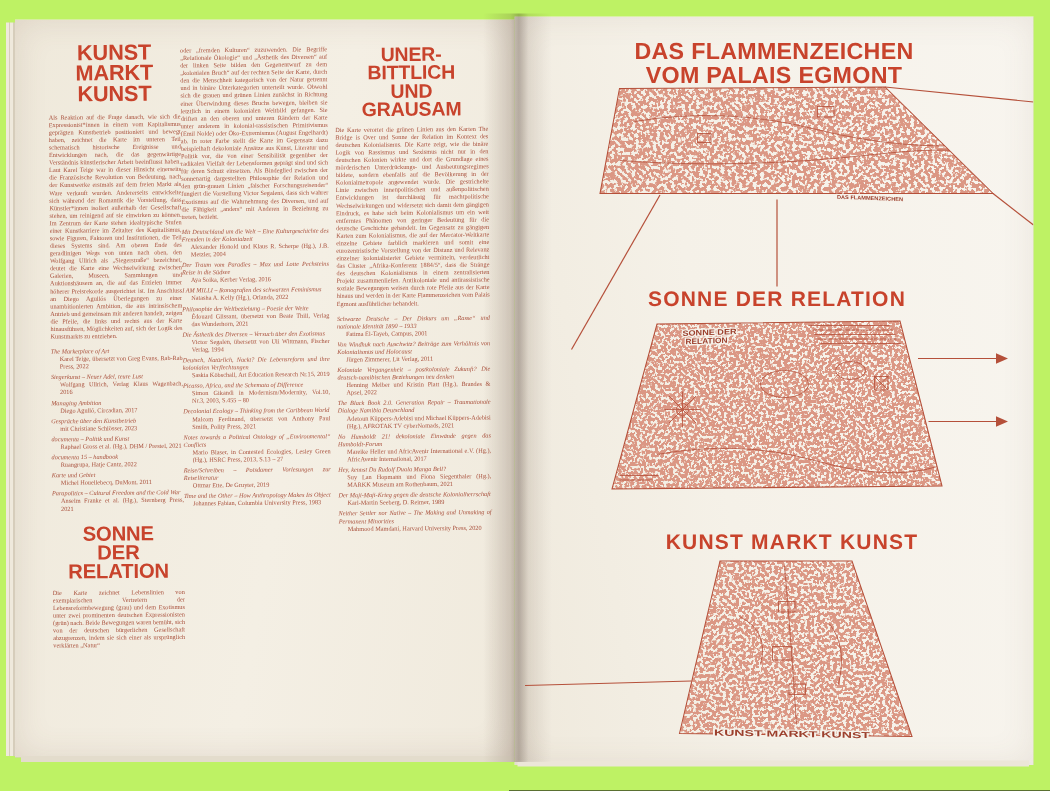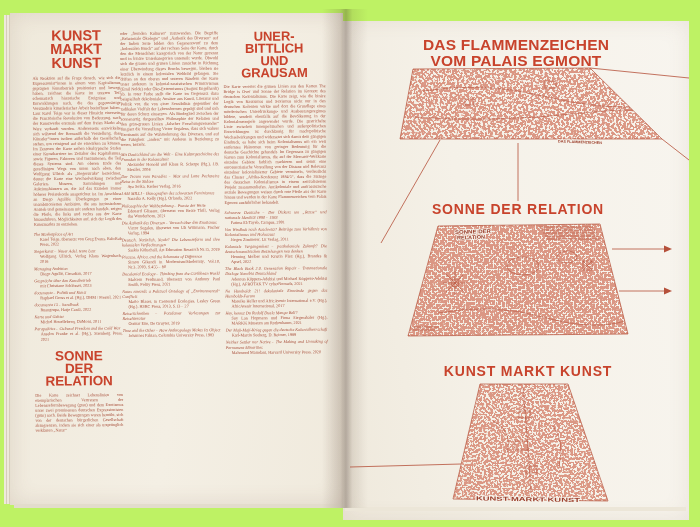--- a/index.html
+++ b/index.html
@@ -3,21 +3,21 @@
 <meta charset="utf-8">
 <style>
   html,body{margin:0;padding:0;background:#0d0c0a;}
   .photo{position:relative;width:700px;height:527px;background:#bef264;overflow:hidden;
          font-family:"Liberation Serif",serif;}
   
   .page{position:absolute;overflow:hidden;}
   .page-left{left:10px;top:13px;width:333px;height:492px;
      background:linear-gradient(100deg,#efe9db 0%,#f4efe4 55%,#f0eadd 100%);
      box-shadow:inset 0 0 22px rgba(110,80,55,.14);}
-  .page-right{left:343px;top:21px;width:346px;height:499px;
+  .page-right{left:343px;top:11px;width:346px;height:499px;
      background:linear-gradient(260deg,#f8f5ef 0%,#f5f1e8 60%,#efe9dc 100%);
      box-shadow:inset 0 0 22px rgba(110,80,55,.10);}
   .fold{position:absolute;left:322px;top:9px;width:46px;height:499px;pointer-events:none;
      background:linear-gradient(90deg,rgba(70,45,30,0) 0%,rgba(70,45,30,.16) 40%,rgba(55,35,25,.30) 52%,rgba(70,45,30,.10) 66%,rgba(70,45,30,0) 100%);}
   .edge-stack{position:absolute;left:4px;top:15px;width:9px;height:489px;
      background:repeating-linear-gradient(90deg,#efe9dc 0 2px,#d6cdbb 2px 3px);}
   .under-left{position:absolute;left:14px;top:504px;width:329px;height:4px;background:#e3dccc;}
   .under-right{position:absolute;left:345px;top:507px;width:341px;height:4px;background:#ece6d8;}
   .edash{position:absolute;width:6px;height:2.4px;border-radius:1px;background:#c2543e;opacity:.85;transform:rotate(-18deg);}
   

